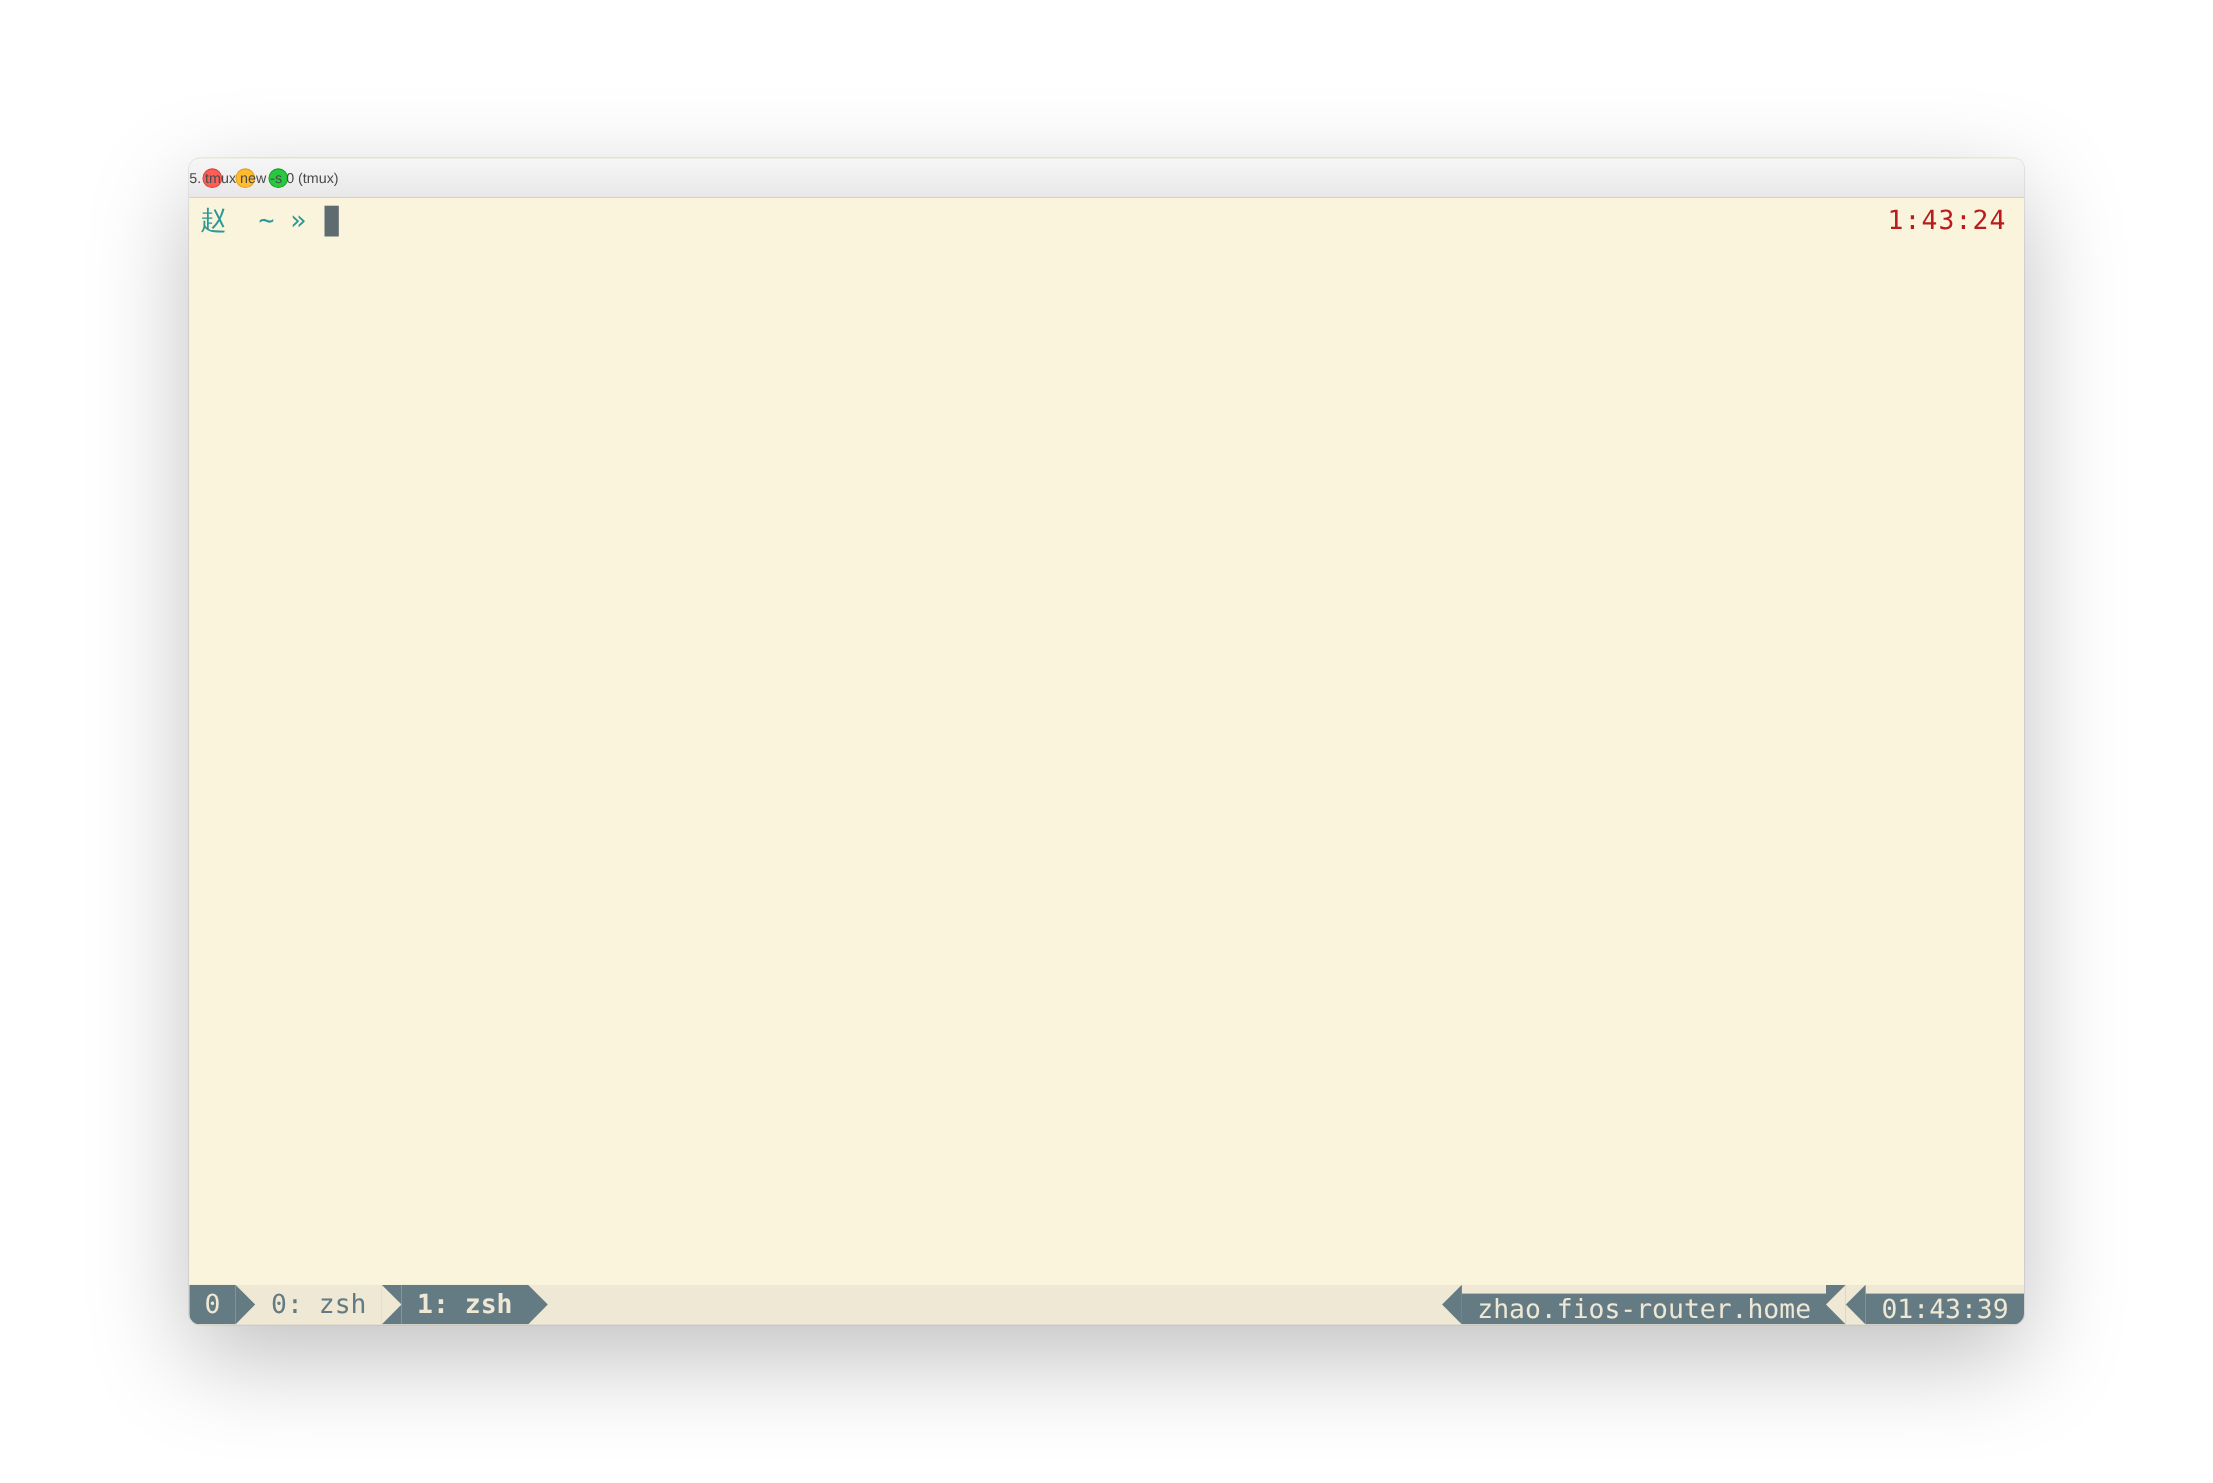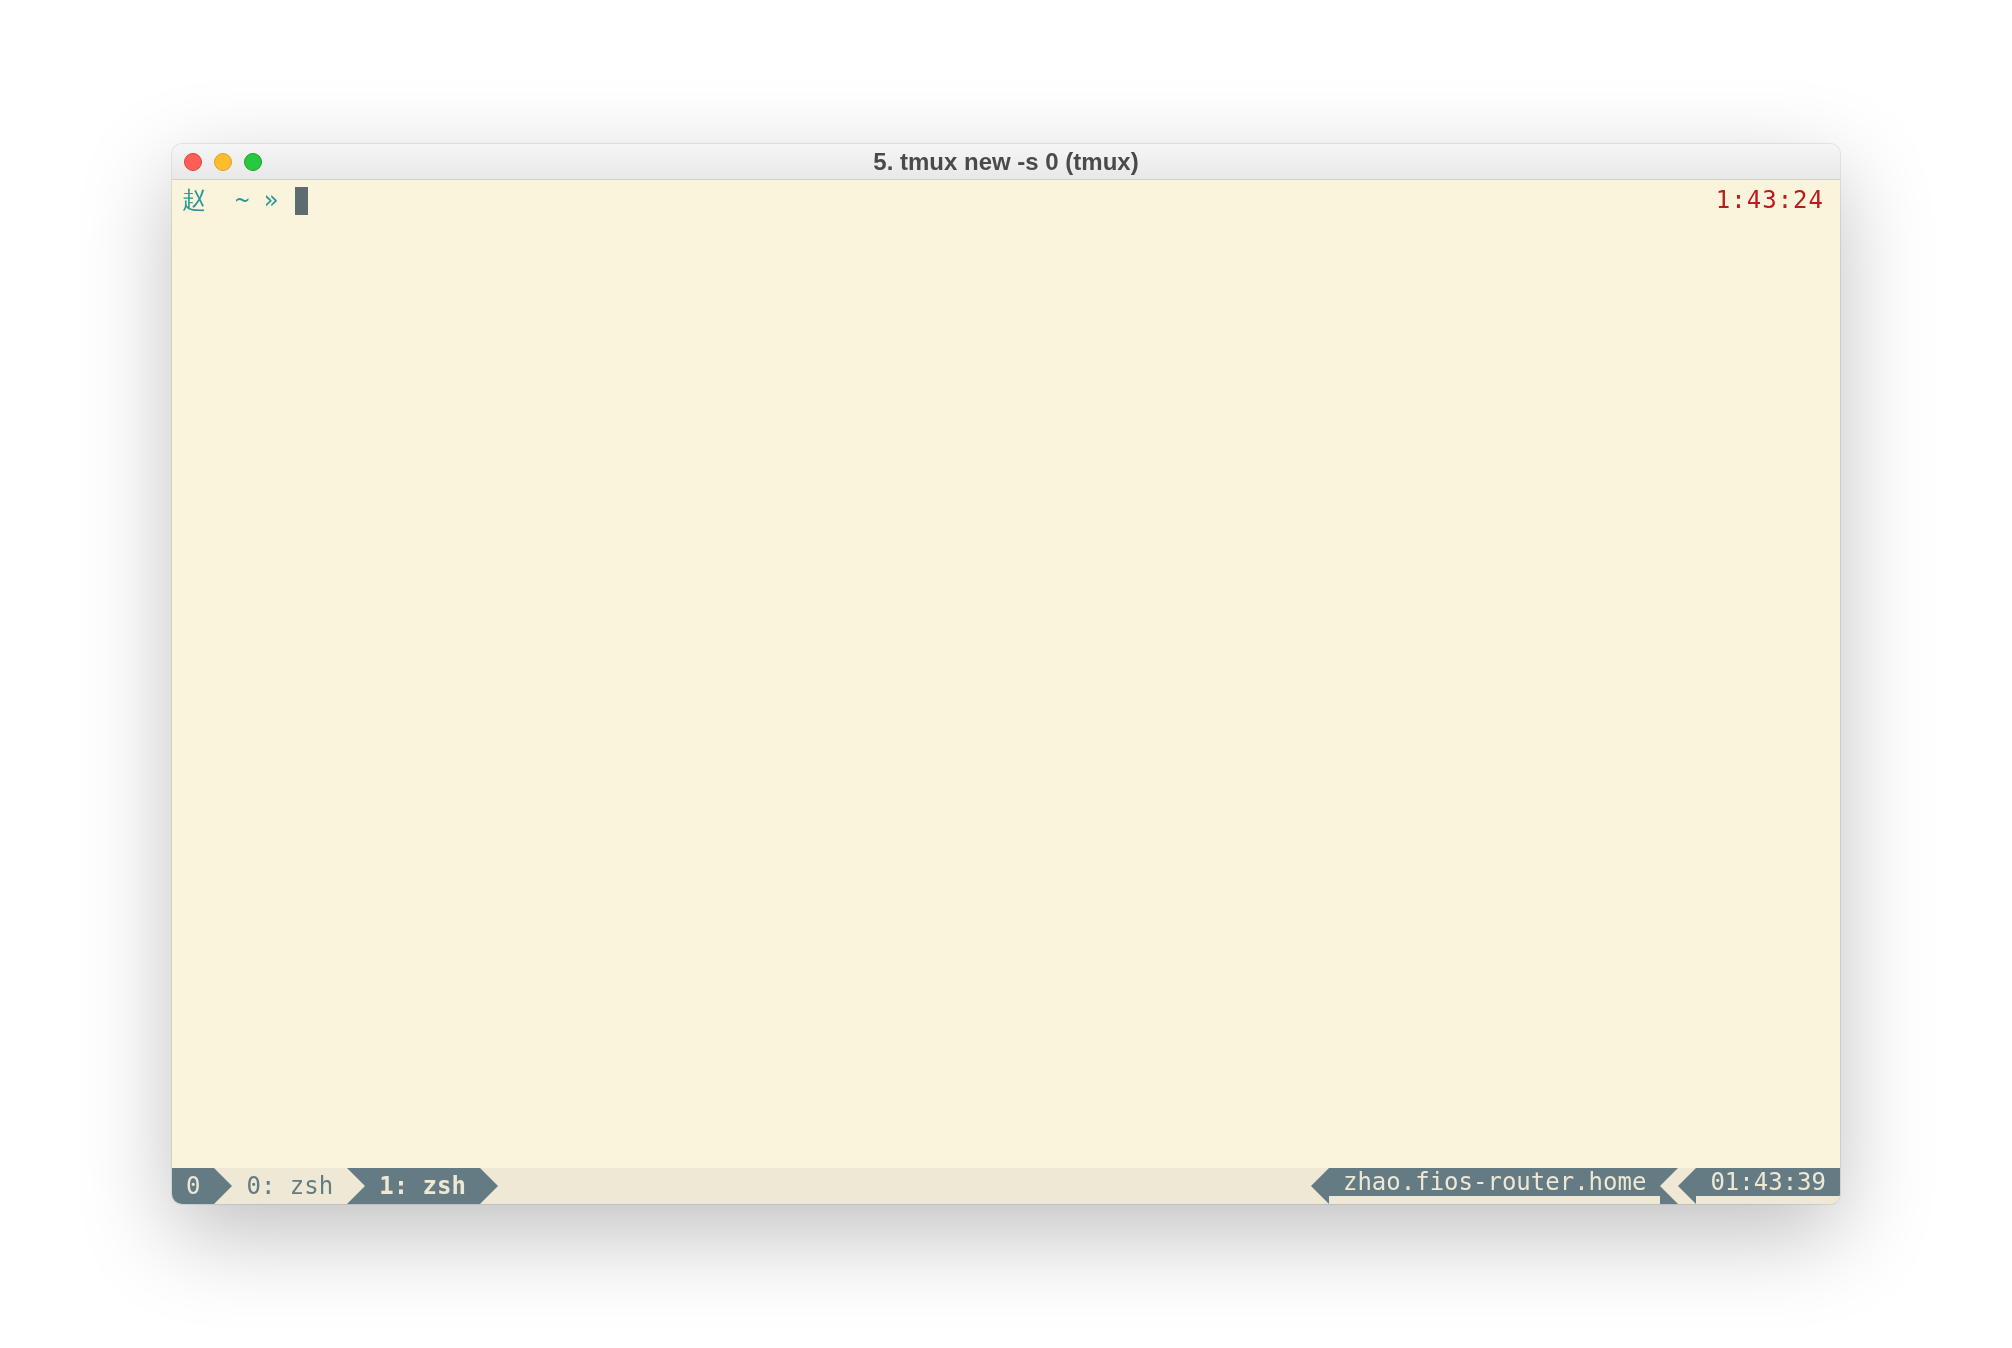--- a/index.html
+++ b/index.html
@@ -40,26 +40,25 @@
     }
     .tl {
       width: 18px; height: 18px; border-radius: 50%;
     }
     .tl-close { background: #ff5f57; border: 1px solid #e14138; }
     .tl-min   { background: #ffbd2e; border: 1px solid #dfa023; }
     .tl-max   { background: #28c940; border: 1px solid #1ba125; }
     .title {
       position: absolute;
       left: 0; right: 0;
-      text-align: center;
+      text-align: left;
       font-family: -apple-system, "Helvetica Neue", Arial, sans-serif;
-      font-size: 24px;
+      font-size: 13px;
       color: #4a4a4a;
       pointer-events: none;
-      font-weight: bold;
     }
     .terminal {
       flex: 1;
       background: #fbf4dc;
       padding: 4px 10px;
       font-size: 24px;
       line-height: 1.4;
       position: relative;
     }
     .prompt-line {
@@ -125,21 +124,21 @@
       border-top: 18px solid transparent;
       border-bottom: 18px solid transparent;
       align-self: center;
     }
     .arrow-right.dark { border-left: 18px solid #657b83; }
     .arrow-right.into-dark { background: #657b83; }
     .arrow-right.light { border-left: 18px solid #eee8d5; }
 
     .status-right {
       display: flex;
-      align-items: flex-start;
+      align-items: flex-end;
       margin-left: auto;
     }
     .arrow-left {
       width: 0; height: 0;
       border-top: 18px solid transparent;
       border-bottom: 18px solid transparent;
       align-self: center;
     }
     .arrow-left.dark { border-right: 18px solid #657b83; }
   </style>

